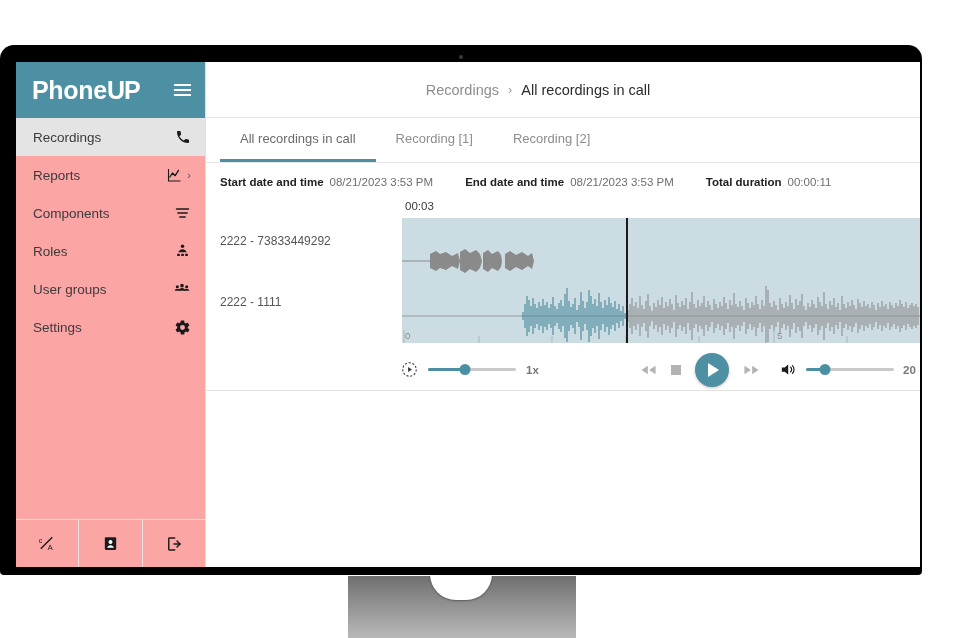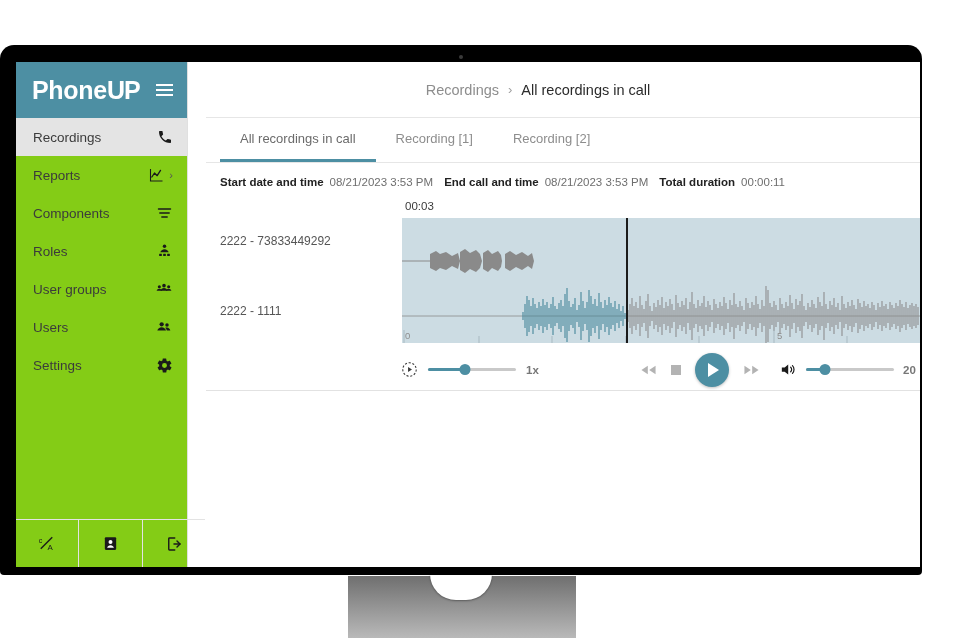--- a/index.html
+++ b/index.html
@@ -62,23 +62,23 @@
     height: 505px;
     background: #ffffff;
     overflow: hidden;
   }
 
   
   .sidebar {
     position: absolute;
     left: 0;
     top: 0;
-    width: 172px;
+    width: 190px;
     height: 505px;
-    background: #84cc16;
+    background: #fca5a5;
     border-right: 1px solid #e0e0e0;
     box-sizing: border-box;
   }
   .brand-bar {
     height: 56px;
     background: #4d8fa3;
     display: flex;
     align-items: center;
     justify-content: space-between;
     padding: 0 14px 0 16px;
@@ -202,21 +202,21 @@
   .meta-row {
     height: 38px;
     display: flex;
     align-items: center;
     gap: 6px;
     padding-left: 14px;
     font-size: 11.5px;
     white-space: nowrap;
   }
   .meta-label { font-weight: bold; color: #222; }
-  .meta-value { color: #6e6e6e; margin-right: 5px; }
+  .meta-value { color: #6e6e6e; margin-right: 26px; }
 
   
   .player-zone { position: relative; }
   .time-cursor-label {
     position: absolute;
     left: 199px;
     top: -1px;
     font-size: 11.5px;
     color: #3a3a3a;
   }
@@ -230,21 +230,21 @@
   .track-labels {
     position: absolute;
     left: 14px;
     top: 17px;
     width: 180px;
     height: 125px;
     font-size: 12px;
     color: #555;
   }
   .track-label-a { position: absolute; top: 16px; left: 0; }
-  .track-label-b { position: absolute; top: 86px; left: 0; }
+  .track-label-b { position: absolute; top: 77px; left: 0; }
 
   .wave-canvas {
     position: absolute;
     left: 196px;
     top: 0;
     width: 518px;
     height: 125px;
     background: #ccdce3;
     overflow: hidden;
   }
@@ -451,33 +451,20 @@
                 <circle cx="12" cy="7" r="2.7"></circle>
                 <circle cx="19" cy="8.5" r="2.3"></circle>
                 <path d="M5 11.6c-2 0-3.6 1.3-4.1 3.1h8.2C8.6 12.9 7 11.6 5 11.6z"></path>
                 <path d="M19 11.6c-2 0-3.6 1.3-4.1 3.1h8.2c-.5-1.8-2.1-3.1-4.1-3.1z"></path>
                 <path d="M12 10.4c-2.6 0-4.7 1.7-5.3 4.1h10.6c-.6-2.4-2.7-4.1-5.3-4.1z"></path>
               </svg>
           </span>
         </span>
       </div>
 
-      <div class="nav-item">
-        <span class="nav-label">Users</span>
-        <span class="nav-right">
-          <span class="nav-icon">
-            <svg width="18" height="16" viewBox="0 0 24 24" fill="#1a1a1a">
-                <circle cx="8.5" cy="8" r="3.2"></circle>
-                <circle cx="16.5" cy="9" r="2.6"></circle>
-                <path d="M8.5 12.4c-3.2 0-5.8 2-6.5 4.8h13C14.3 14.4 11.7 12.4 8.5 12.4z"></path>
-                <path d="M16.5 12.6c-1 0-1.9.2-2.7.6 1.2 1 2.1 2.4 2.5 4h5.2c-.6-2.6-2.6-4.6-5-4.6z"></path>
-              </svg>
-          </span>
-        </span>
-      </div>
 
       <div class="nav-item">
         <span class="nav-label">Settings</span>
         <span class="nav-right">
           <span class="nav-icon">
             <svg width="17" height="17" viewBox="0 0 24 24" fill="#1a1a1a">
                 <path d="M19.4 13c.04-.3.06-.66.06-1s-.02-.7-.07-1l2.1-1.6c.2-.15.25-.4.12-.6l-2-3.4c-.12-.22-.38-.3-.6-.22l-2.5 1c-.5-.4-1.08-.73-1.7-.98l-.38-2.65A.48.48 0 0014 2h-4c-.25 0-.45.18-.5.42l-.37 2.65c-.62.25-1.2.6-1.7.98l-2.5-1c-.23-.1-.5 0-.6.22l-2 3.4c-.13.2-.08.45.12.6L4.6 11c-.05.3-.07.66-.07 1s.02.7.07 1l-2.1 1.6c-.2.15-.25.4-.12.6l2 3.4c.12.22.38.3.6.22l2.5-1c.5.4 1.08.73 1.7.98l.38 2.65c.04.24.24.42.5.42h4c.25 0 .45-.18.5-.42l.38-2.65c.62-.25 1.2-.6 1.7-.98l2.5 1c.23.1.5 0 .6-.22l2-3.4c.13-.2.08-.45-.12-.6L19.4 13zM12 15.5A3.5 3.5 0 1112 8.5a3.5 3.5 0 010 7z"></path>
               </svg>
           </span>
         </span>
@@ -529,21 +516,21 @@
         <span>Recording [1]</span>
       </div>
       <div class="tab">
         <span>Recording [2]</span>
       </div>
     </div>
 
     <div class="meta-row">
       <span class="meta-label">Start date and time</span>
       <span class="meta-value">08/21/2023 3:53 PM</span>
-      <span class="meta-label">End call and time</span>
+      <span class="meta-label">End date and time</span>
       <span class="meta-value">08/21/2023 3:53 PM</span>
       <span class="meta-label">Total duration</span>
       <span class="meta-value">00:00:11</span>
     </div>
 
     <div class="player-zone">
 
       <div class="time-cursor-label">00:03</div>
 
       <div class="track-labels">

